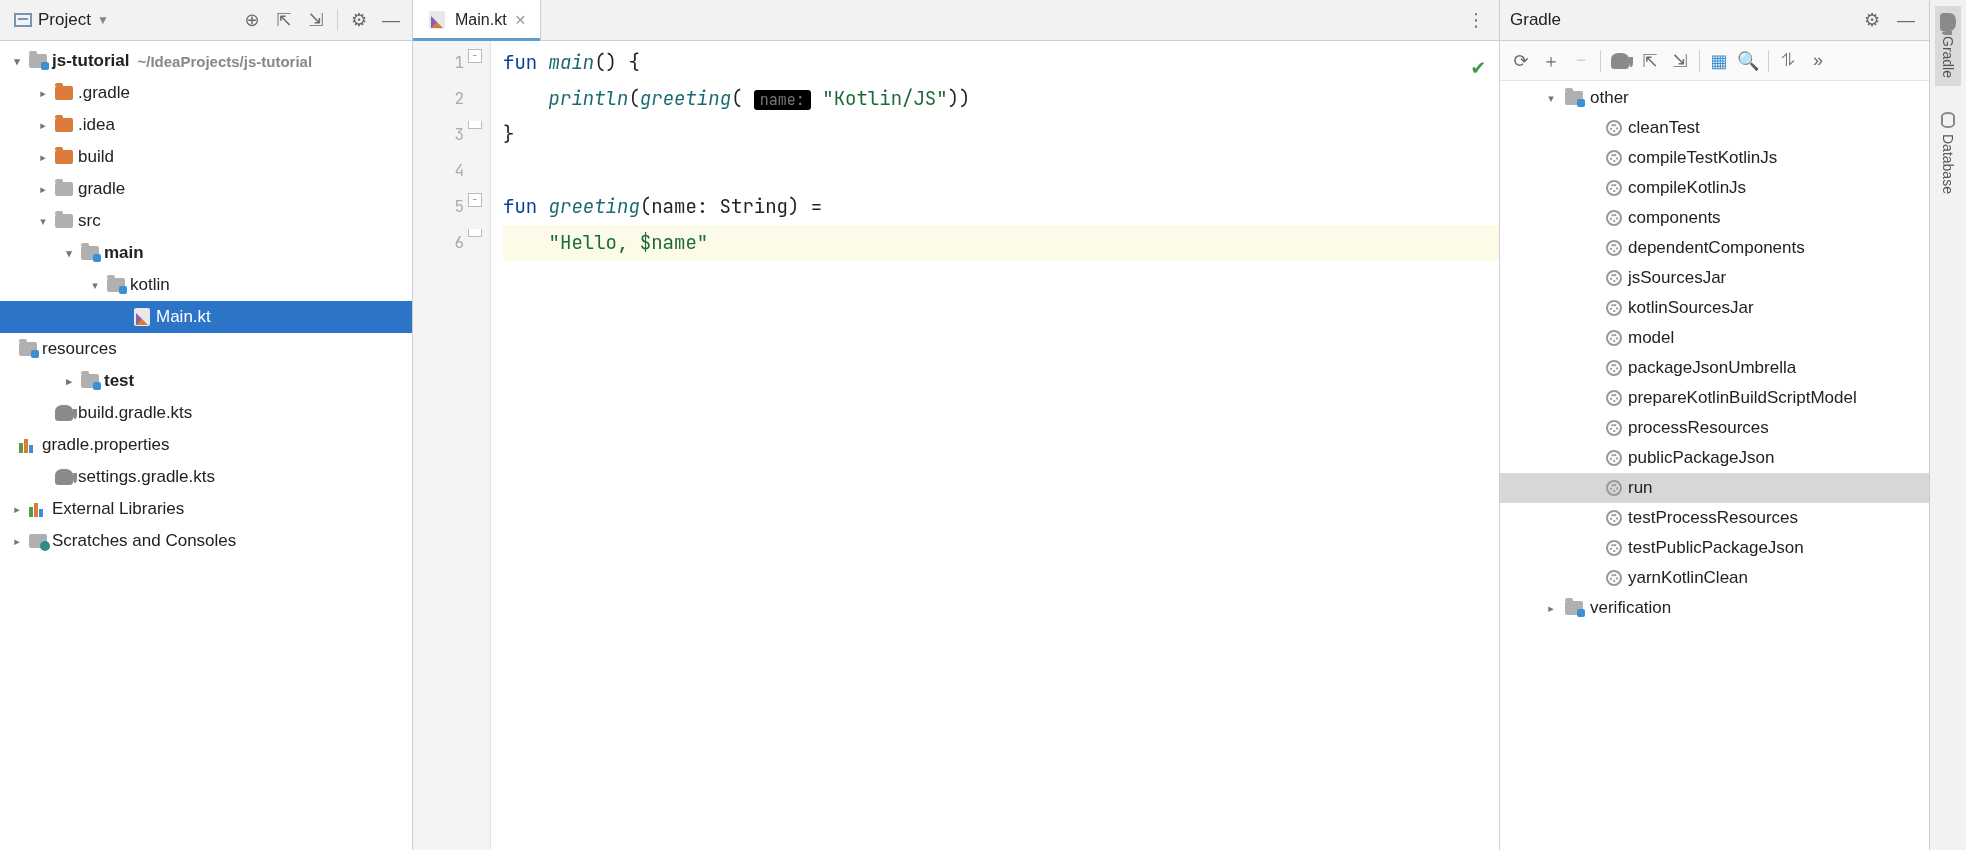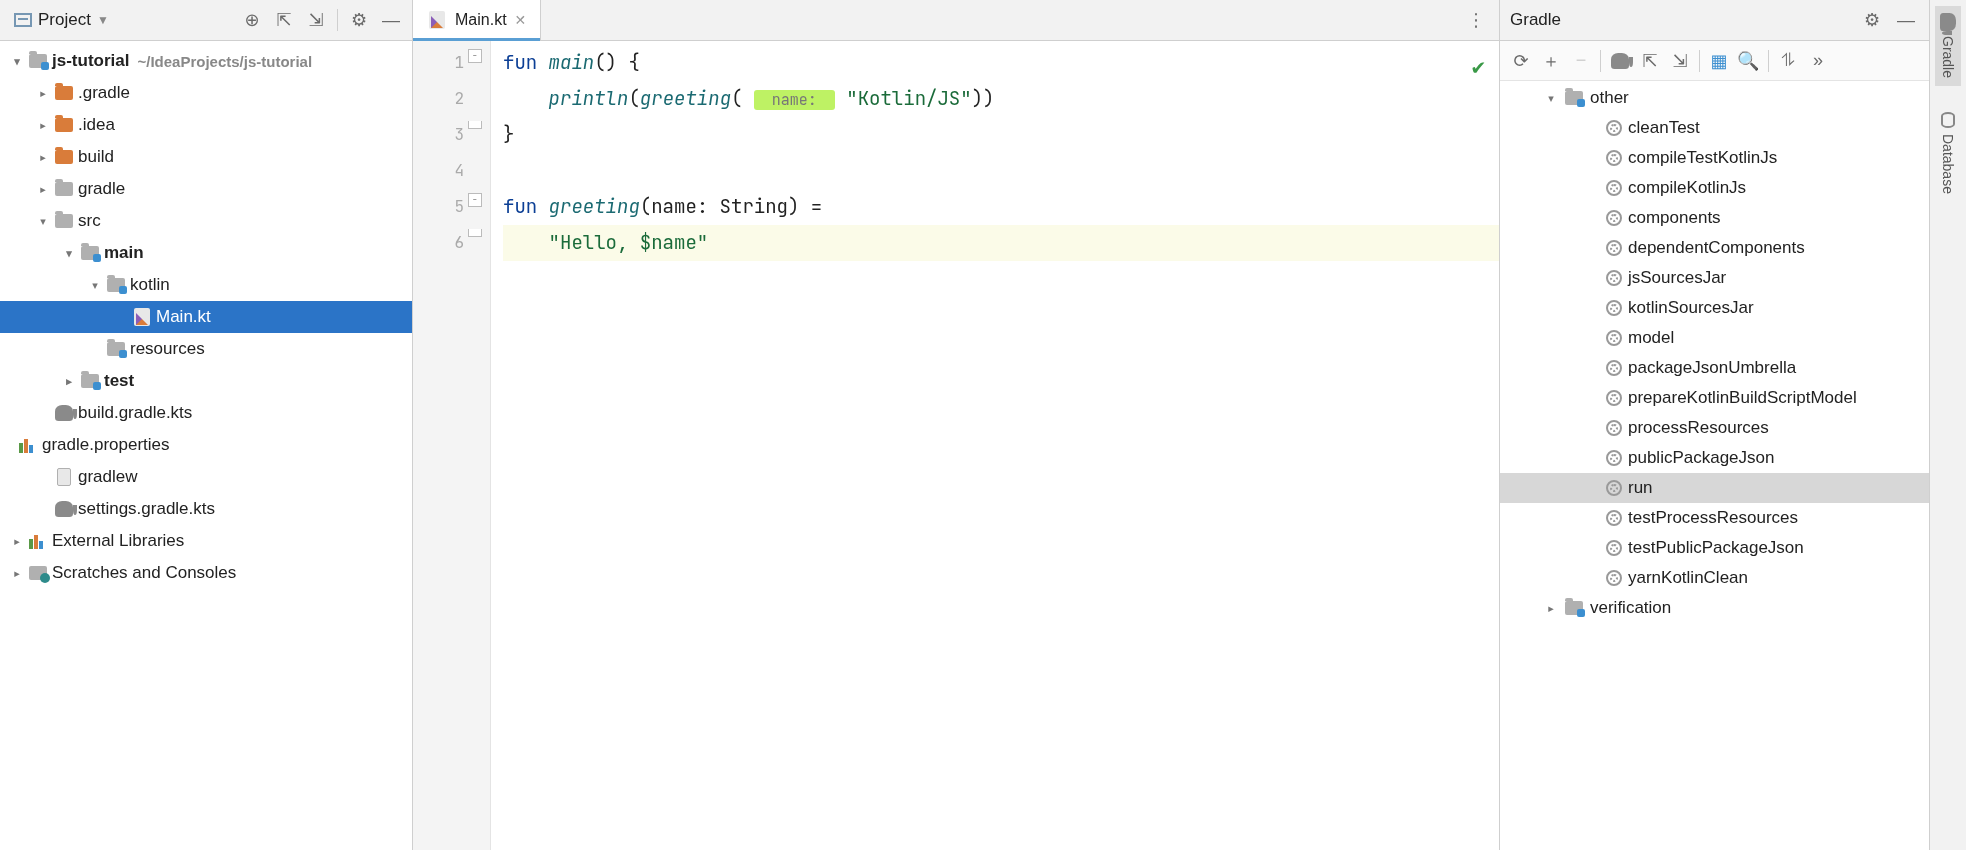--- a/index.html
+++ b/index.html
@@ -56,21 +56,21 @@
     .gut-line { height: 36px; }
     .fold-col { position: absolute; right: 4px; top: 4px; width: 18px; }
     .fold-mark { position: absolute; left: 0; width: 14px; height: 14px; border: 1px solid #bbb; font-size: 10px; display: flex; align-items: center; justify-content: center; color: #888; background: #fff; }
     .code { flex: 1; padding: 4px 0 0 12px; position: relative; }
     .code-line { height: 36px; white-space: pre; }
     .hl-line { background: #fbfbe8; }
     .kw { color: #0c3f95; }
     .fn-decl { color: #1b6a72; font-style: italic; }
     .fn-call { color: #1b6a72; font-style: italic; }
     .str { color: #1b6b3a; }
-    .param-hint { background: #bef264; color: #777; border-radius: 3px; padding: 0 18px; font-size: 15px; font-style: normal; }
+    .param-hint { background: #000000; color: #777; border-radius: 3px; padding: 0 6px; font-size: 15px; font-style: normal; }
     .check-ico { position: absolute; right: 14px; top: 8px; color: #3a9947; font-size: 22px; }
     
     
     .gradle-panel { width: 430px; border-left: 1px solid #cfcfcf; display: flex; flex-direction: column; background: #fff; }
     .gradle-header { height: 41px; border-bottom: 1px solid #cfcfcf; background: #f2f2f2; display: flex; align-items: center; padding: 0 10px; gap: 8px; font-size: 17px; }
     .gradle-toolbar { height: 40px; border-bottom: 1px solid #e4e4e4; background: #fafafa; display: flex; align-items: center; padding: 0 8px; gap: 4px; }
     .gradle-tree { flex: 1; overflow-y: auto; padding-top: 2px; }
     .g-row { height: 30px; display: flex; align-items: center; gap: 6px; padding-left: 44px; font-size: 17px; cursor: pointer; white-space: nowrap; }
     .g-row.indent2 { padding-left: 106px; }
     .g-row.sel { background: #d7d7d7; }
@@ -160,21 +160,21 @@
           </span>
        <span>kotlin</span>
      </div>
         <div class="tree-row selected" style="padding-left:114px">
        <span class="chev"></span>
        <span class="icon">
             <span class="file-kt"></span>
           </span>
        <span>Main.kt</span>
      </div>
-        <div class="tree-row" style="padding-left:88px">
+        <div class="tree-row" style="">
        <span class="chev"></span>
        <span class="icon">
             <span class="folder-blue"></span>
           </span>
        <span>resources</span>
      </div>
         <div class="tree-row bold" style="padding-left:62px">
        <span class="chev">▸</span>
        <span class="icon">
             <span class="folder-blue"></span>
@@ -191,27 +191,20 @@
         <div class="tree-row" style="">
        <span class="chev"></span>
        <span class="icon">
             <span class="libs-ico">
               <span></span>
               <span></span>
               <span></span>
             </span>
           </span>
        <span>gradle.properties</span>
-     </div>
-        <div class="tree-row" style="padding-left:36px">
-       <span class="chev"></span>
-       <span class="icon">
-            <span class="file-generic"></span>
-          </span>
-       <span>gradlew</span>
      </div>
         <div class="tree-row" style="padding-left:36px">
        <span class="chev"></span>
        <span class="icon">
             <span class="elephant-ico"></span>
           </span>
        <span>settings.gradle.kts</span>
      </div>
       </div>
     <div class="tree-row" style="padding-left:10px">

